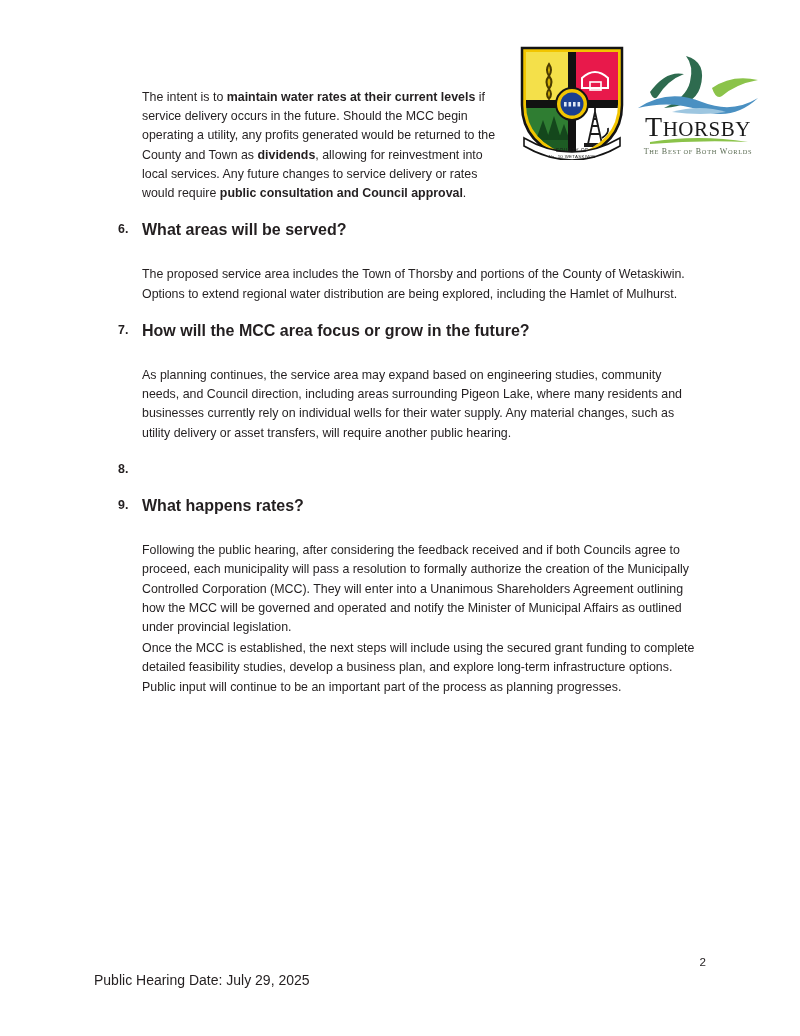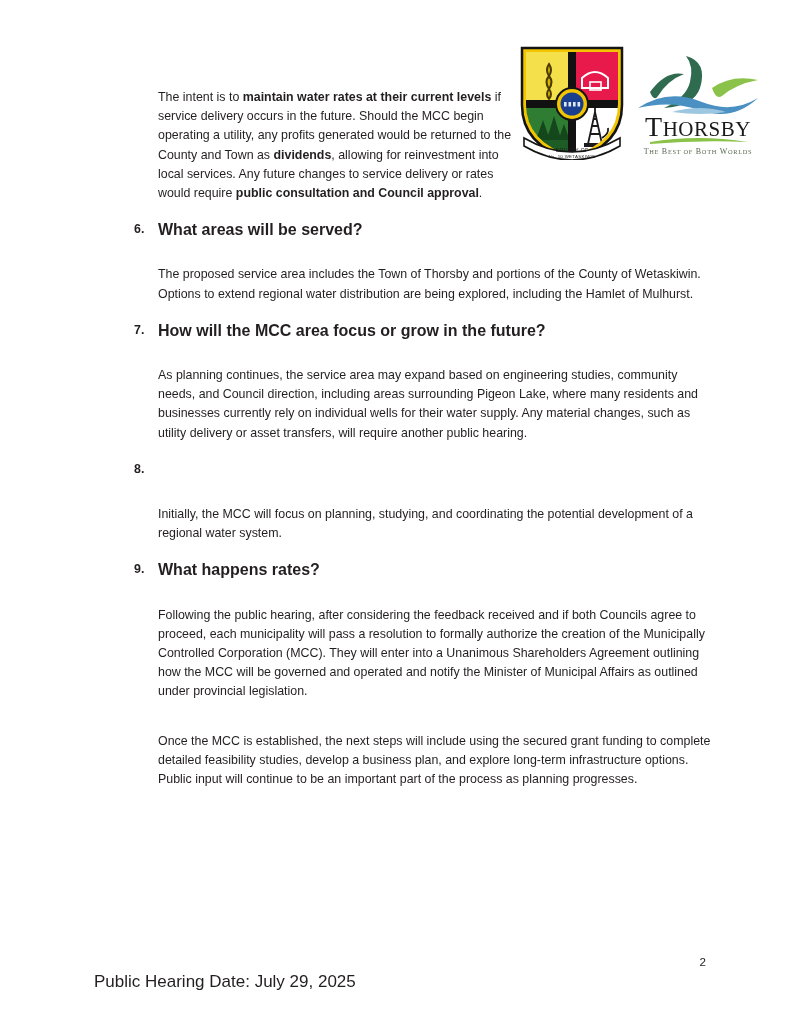--- a/index.html
+++ b/index.html
@@ -43,21 +43,21 @@
     position: absolute;
     left: 112px;
     top: 6px;
     width: 140px;
     height: 112px;
   }
 
   
   .content {
     position: absolute;
-    left: 134px;
+    left: 118px;
     top: 88px;
     width: 580px;
   }
 
   p {
     margin: 0;
     font-size: 12.4px;
     line-height: 19.2px;
     color: #231f20;
   }
@@ -95,39 +95,39 @@
     font-weight: bold;
     font-size: 16px;
     line-height: 19.2px;
   }
 
   .answer {
     margin-top: 26px;
   }
 
   .gap {
-    margin-top: 30px;
+    margin-top: 2px;
   }
 
   b { font-weight: bold; }
 
   
   .page-number {
     position: absolute;
     right: 94px;
     top: 955px;
     font-size: 11.6px;
     color: #231f20;
   }
 
   .footer-text {
     position: absolute;
     left: 94px;
     top: 972px;
-    font-size: 17px;
+    font-size: 14px;
     color: #231f20;
     text-align: center;
   }
 </style>
 </head>
 <body>
 
 <div class="page">
 
   <div class="logo-block">
@@ -220,21 +220,20 @@
 
     <div class="qitem">
       <span class="qnum">7.</span>
       <span class="qtext">How will the MCC area focus or grow in the future?</span>
     </div>
     <p class="para answer">As planning continues, the service area may expand based on engineering studies, community needs, and Council direction, including areas surrounding Pigeon Lake, where many residents and businesses currently rely on individual wells for their water supply. Any material changes, such as utility delivery or asset transfers, will require another public hearing.</p>
 
     <div class="qitem">
       <span class="qnum">8.</span>
     </div>
-    <p class="para answer">Initially, the MCC will focus on planning, studying, and coordinating the potential development of a regional water system.</p>
 
     <div class="qitem">
       <span class="qnum">9.</span>
       <span class="qtext">What happens rates?</span>
     </div>
     <p class="para answer">Following the public hearing, after considering the feedback received and if both Councils agree to proceed, each municipality will pass a resolution to formally authorize the creation of the Municipally Controlled Corporation (MCC). They will enter into a Unanimous Shareholders Agreement outlining how the MCC will be governed and operated and notify the Minister of Municipal Affairs as outlined under provincial legislation.</p>
     <p class="para gap">Once the MCC is established, the next steps will include using the secured grant funding to complete detailed feasibility studies, develop a business plan, and explore long-term infrastructure options. Public input will continue to be an important part of the process as planning progresses.</p>
 
   </div>
 

